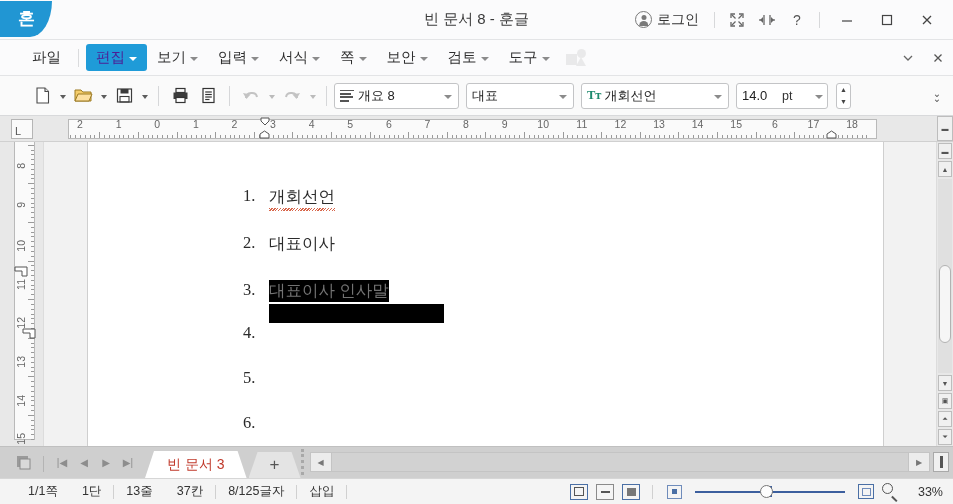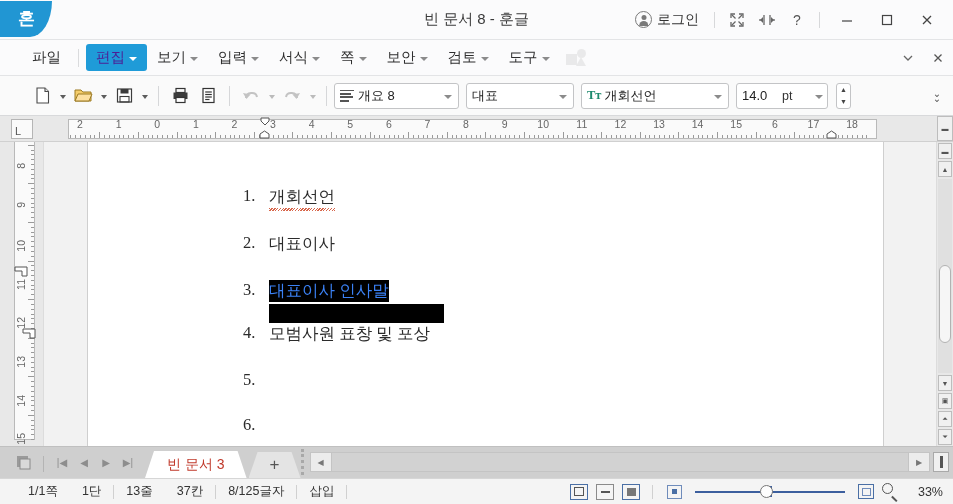--- a/index.html
+++ b/index.html
@@ -151,21 +151,21 @@
   }
   .doc-list { padding: 44px 0 0 155px; }
   .doc-line { display:flex; font-size:16.5px; color:#2b2b2b; margin-bottom:25px; font-family:"Liberation Serif","DejaVu Serif",serif;}
   .doc-num { width: 26px; color:#2b2b2b; }
   .doc-txt { position:relative; }
   .doc-txt.squiggle::after {
     content:""; position:absolute; left:0; right:0; bottom:-3px; height:3px;
     background-image: repeating-linear-gradient(135deg, #d04a2a 0 1px, transparent 1px 2px);
     opacity:.85;
   }
-  .doc-txt.selected { background:#000; color:#3b82f6; }
+  .doc-txt.selected { background:#000; color:#737373; }
   .sel-block { background:#000; width:175px; height:19px; margin-left:26px; margin-top:-23px;}
 
   
   .vscroll { width: 17px; background:#e8e8e8; display:flex; flex-direction:column; border-left:1px solid #dcdcdc;}
   .vs-btn { height:16px; border:1px solid #bdbdbd; background:#f0f0f0; display:flex;align-items:center;justify-content:center;font-size:7px;color:#555; margin:1px;}
   .vs-track { flex:1; background:#e0e0e0; position:relative; margin:1px;}
   .vs-thumb { position:absolute; left:1px; right:1px; top:86px; height:78px; background:#f6f6f6; border:1px solid #b2b2b2; border-radius:8px;}
 
   
   .tabbar { height: 32px; min-height:32px; background:#cfcfcf; display:flex; align-items:flex-end; padding-left:10px; border-top:1px solid #c0c0c0;}
@@ -743,21 +743,20 @@
               <span class="doc-num">2.</span>
               <span class="doc-txt">대표이사</span>
             </div>
             <div class="doc-line">
               <span class="doc-num">3.</span>
               <span class="doc-txt selected">대표이사 인사말</span>
             </div>
             <div class="sel-block"></div>
             <div class="doc-line">
               <span class="doc-num">4.</span>
-              <span class="doc-txt">모범사원 표창 및 포상</span>
             </div>
             <div class="doc-line">
               <span class="doc-num">5.</span>
             </div>
             <div class="doc-line">
               <span class="doc-num">6.</span>
             </div>
           </div>
       </div>
     </div>

